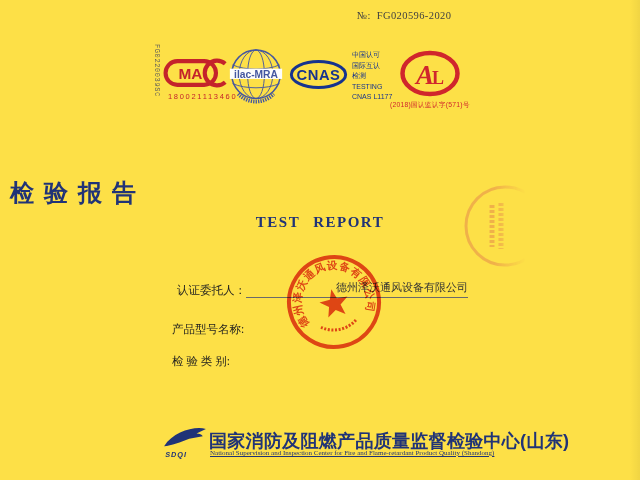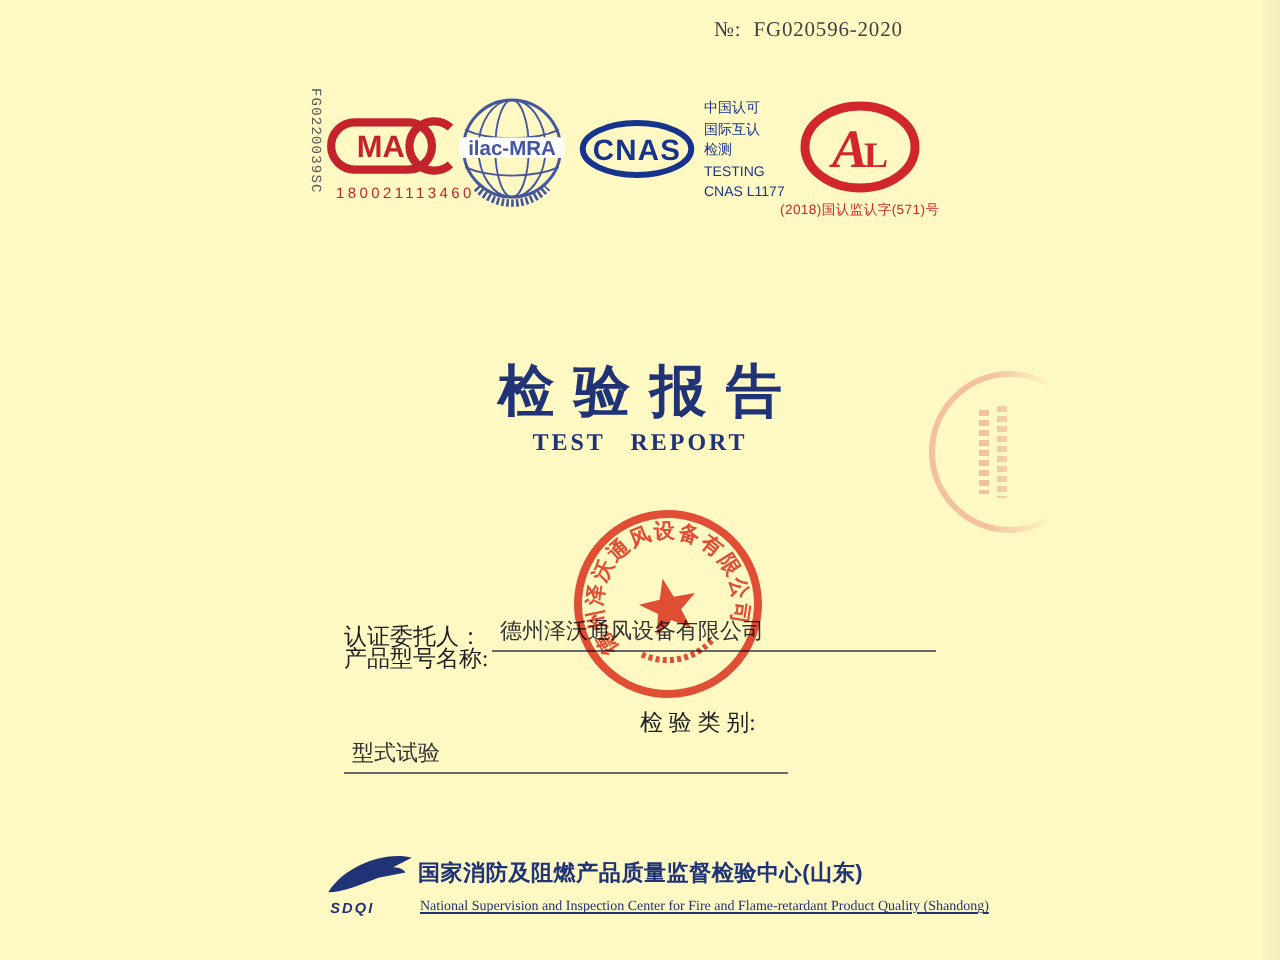--- a/index.html
+++ b/index.html
@@ -1,17 +1,17 @@
 <!DOCTYPE html>
 <html><head>
 <meta charset="utf-8">
 <style>
   html,body{margin:0;padding:0;background:#e8e8e8;}
   .page{
-    position:relative;width:640px;height:480px;background:#fef9c3;overflow:hidden;
+    position:relative;width:640px;height:480px;background:#fde047;overflow:hidden;
     font-family:"Liberation Serif", serif;
   }
   .scan-shade{position:absolute;right:0;top:0;width:10px;height:100%;
     background:linear-gradient(to right, rgba(0,0,0,0), rgba(0,0,0,0.05));}
   
   .report-no{position:absolute;left:357px;top:10px;font-size:10.5px;color:#414141;letter-spacing:.4px;white-space:nowrap;}
   .report-no .num{margin-left:6px;}
   .side-code{position:absolute;left:161px;top:44px;font-size:7px;color:#5a5a5a;
     transform:rotate(90deg);transform-origin:left top;letter-spacing:.6px;white-space:nowrap;
     font-family:"Liberation Mono", monospace;}
@@ -20,41 +20,41 @@
   .cma-num{position:absolute;left:168px;top:92px;font-size:7.5px;color:#c4232b;
     letter-spacing:1.7px;font-family:"Liberation Sans", sans-serif;font-weight:normal;}
   .ilac{position:absolute;left:228px;top:48px;width:56px;height:60px;}
   .cnas{position:absolute;left:289px;top:59px;width:59px;height:31px;}
   .cnas-text{position:absolute;left:352px;top:50px;font-size:7px;line-height:10.6px;
     color:#16338e;font-family:"Liberation Sans", sans-serif;}
   .cal{position:absolute;left:399px;top:49px;width:62px;height:49px;}
   .cal-note{position:absolute;left:390px;top:100px;font-size:6.8px;color:#d0262c;
     font-family:"Liberation Sans", sans-serif;letter-spacing:.2px;}
   
-  .title-zh{position:absolute;left:0;top:177px;width:100%;text-align:center;
-    font-family:Liberation Sans, sans-serif;font-weight:bold;font-size:28px;
+  .title-zh{position:absolute;left:0;top:177px;width:100%;text-align:left;
+    font-family:Liberation Sans, sans-serif;font-weight:bold;font-size:24px;
     letter-spacing:10px;text-indent:10px;color:#203377;}
   .title-en{position:absolute;left:0;top:214px;width:100%;text-align:center;
-    font-weight:bold;font-size:12px;letter-spacing:1.5px;word-spacing:8px;color:#203377;}
+    font-weight:bold;font-size:15px;letter-spacing:1.5px;word-spacing:8px;color:#203377;}
   
   .stamp-faint{position:absolute;left:462px;top:183px;width:86px;height:86px;opacity:.33;
     -webkit-mask-image:linear-gradient(to right,#000 38%,transparent 74%);
     mask-image:linear-gradient(to right,#000 38%,transparent 74%);}
   
   .form-row{position:absolute;left:172px;display:flex;align-items:flex-end;}
   .form-row .flabel{width:74px;font-size:11.5px;color:#1f1f1f;white-space:nowrap;}
   .form-row .fval{width:218px;border-bottom:1.5px solid #6a6a6a;padding:0 0 2px 4px;
     font-size:11px;color:#333;white-space:nowrap;overflow:hidden;}
   .fval.mono{font-family:"Liberation Mono", monospace;font-size:10px;letter-spacing:-0.3px;}
   
   .stamp{position:absolute;left:284px;top:252px;width:100px;height:100px;
     mix-blend-mode:multiply;opacity:.88;transform:rotate(-12deg);}
   
   .sdqi{position:absolute;left:162px;top:424px;width:46px;height:38px;}
-  .footer-zh{position:absolute;left:209px;top:429px;font-size:11px;font-weight:bold;
+  .footer-zh{position:absolute;left:209px;top:429px;font-size:18px;font-weight:bold;
     color:#203377;font-family:"Liberation Sans", sans-serif;letter-spacing:.3px;white-space:nowrap;}
   .footer-en{position:absolute;left:210px;top:449px;font-size:7px;color:#203377;white-space:nowrap;text-decoration:underline;}
 </style>
 </head>
 <body>
 
 <div class="page">
   <div class="scan-shade"></div>
 
   <div class="report-no">
@@ -102,30 +102,29 @@
 
   <div class="title-zh">检验报告</div>
   <div class="title-en">TEST REPORT</div>
 
   <svg class="stamp-faint" viewBox="0 0 86 86">
     <circle cx="43" cy="43" r="39" fill="none" stroke="#d85550" stroke-width="3"></circle>
     <line x1="30" y1="22" x2="30" y2="64" stroke="#d85550" stroke-width="5" stroke-dasharray="3,2"></line>
     <line x1="39" y1="20" x2="39" y2="66" stroke="#d85550" stroke-width="5" stroke-dasharray="3,2"></line>
   </svg>
 
-  <div class="form-row" style="top:308px;">
+  <div class="form-row" style="top:280px;text-align:right;">
     <div class="flabel">认证委托人：</div>
     <div class="fval">德州泽沃通风设备有限公司</div>
   </div>
   <div class="form-row" style="top:322px;align-items:center;">
     <div class="flabel">产品型号名称:</div>
   </div>
   <div class="form-row" style="top:354px;flex-direction:column;">
     <div class="flabel">检 验 类 别:</div>
-    <div class="fval">型式试验</div>
   </div>
 
   <svg class="stamp" viewBox="0 0 100 100">
     <defs>
       <path id="sealArc" d="M20.1,63.9 A33,33 0 1 1 79.9,63.9" fill="none"></path>
     </defs>
     <circle cx="50" cy="50" r="45" fill="none" stroke="#dc372b" stroke-width="4"></circle>
     <text font-size="10.5" font-weight="bold" fill="#dc372b" letter-spacing="1">
       <textPath href="#sealArc" startOffset="50%" text-anchor="middle">德州泽沃通风设备有限公司</textPath>
     </text>

